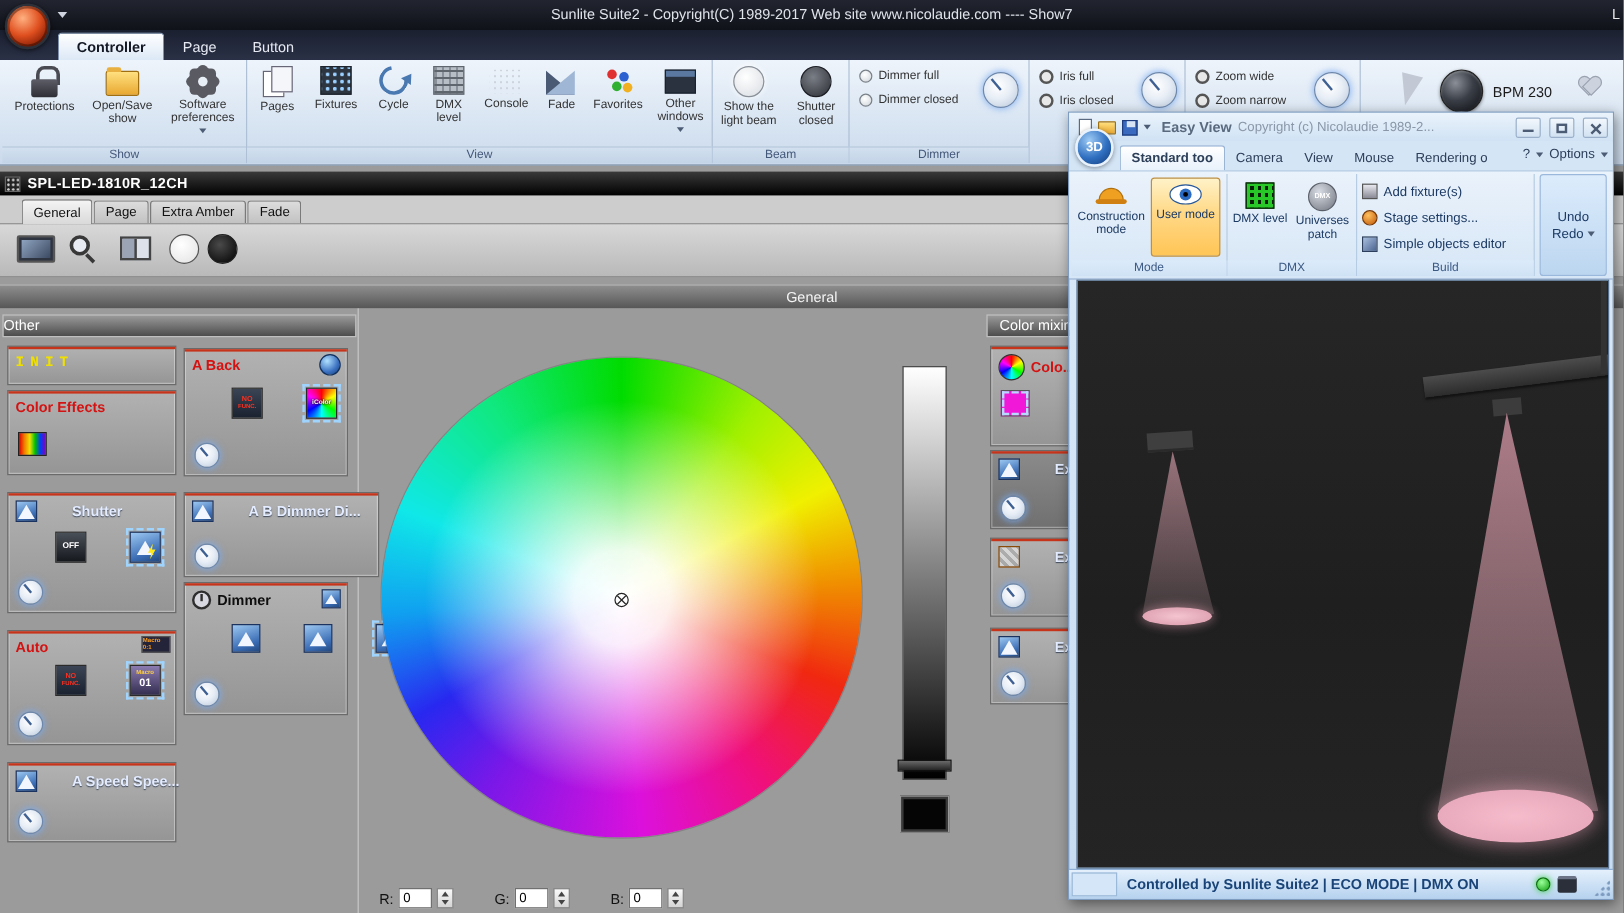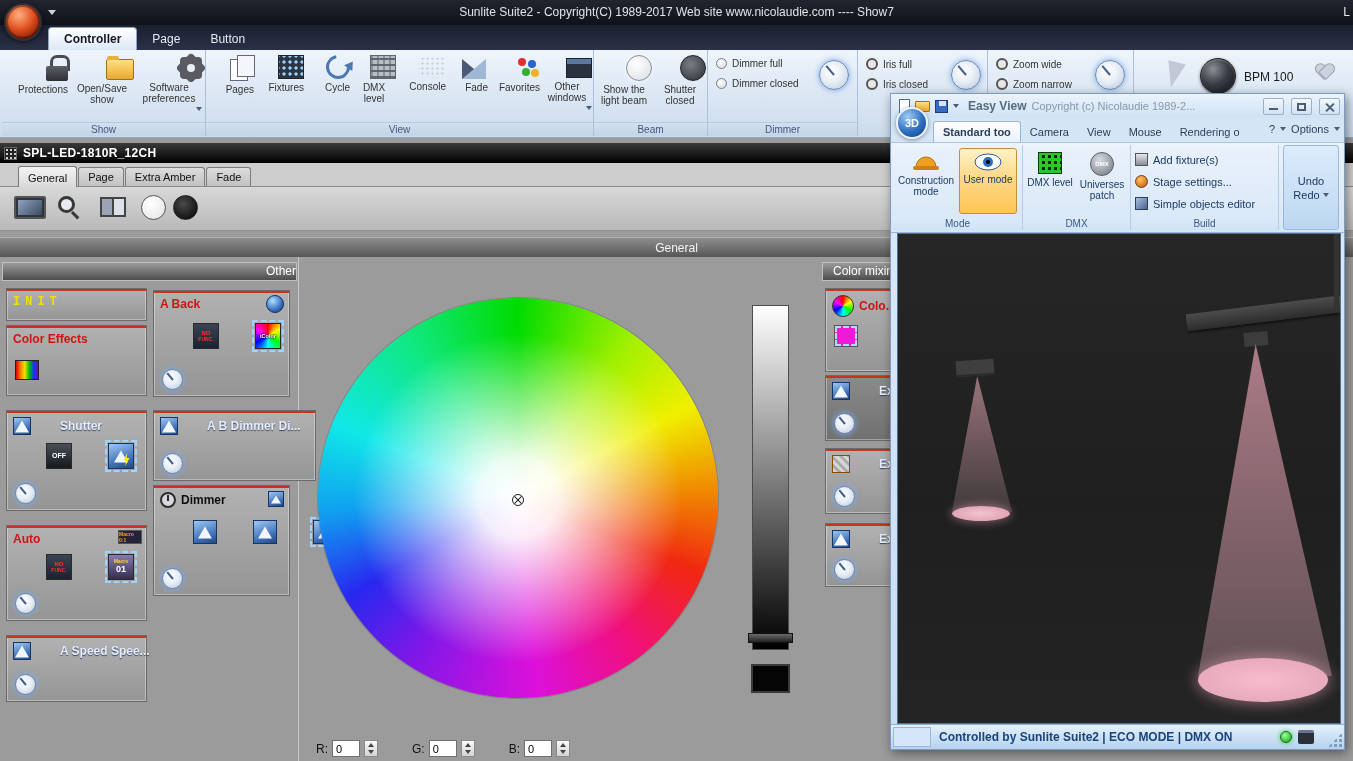--- a/index.html
+++ b/index.html
@@ -23,21 +23,21 @@
   .rtab { padding:4px 15px 4px 15px; font-size:12px; color:#e6e9f2; }
   .rtab.active { background:linear-gradient(#ffffff,#dce8f6); color:#141824; font-weight:bold;
     border-radius:4px 4px 0 0; border:1px solid #8fa4c0; border-bottom:none; }
 
   
   .ribbon { position:absolute; left:0; top:50px; width:1353px; height:88px;
     background:linear-gradient(#eef4fb,#dae6f3 55%,#cbdaec); border-bottom:1px solid #8fa8c4; }
   .rgroup { position:absolute; top:0; bottom:1px; border-right:1px solid #aec0d6; }
   .glabel { position:absolute; left:0; right:0; bottom:0; height:14px; font-size:10px; color:#44587a;
     text-align:center; background:linear-gradient(#d2e0ef,#c3d4e7); border-top:1px solid #b8cadd; line-height:14px; }
-  .bigbtn { position:absolute; top:3px; height:66px; display:flex; flex-direction:column; align-items:flex-end;
+  .bigbtn { position:absolute; top:3px; height:66px; display:flex; flex-direction:column; align-items:center;
     gap:3px; font-size:10px; color:#333; text-align:center; padding-top:2px; }
   .bb-label { line-height:11px; }
   .opt { position:absolute; display:flex; align-items:center; gap:5px; font-size:10px; color:#333; }
   .dial { width:21px; height:21px; border-radius:50%;
     background:radial-gradient(circle at 42% 38%, #fff 0%, #e8eef6 45%, #b6c6da 100%);
     border:1px solid #6d88ac; box-shadow:0 0 5px 1px rgba(120,170,240,.75); position:relative; }
   .dial::after { content:""; position:absolute; left:50%; top:50%; width:2px; height:9px; margin-left:-1px;
     background:#3e5f92; transform-origin:top center; transform:rotate(140deg); }
   .dial-big { width:30px; height:30px; }
   .dial-big::after { height:12px; }
@@ -118,21 +118,21 @@
   .ic-cblack { position:absolute; left:173px; top:8px; width:25px; height:25px; border-radius:50%;
     background:radial-gradient(circle at 40% 35%, #4a4a4a, #000); border:1px solid #222; }
   .genbar { position:absolute; left:0; top:237px; width:1353px; height:20px;
     background:linear-gradient(#8e8e8e,#565656); border-top:1px solid #b0b0b0; color:#f4f4f4;
     font-size:12px; text-align:center; line-height:20px; }
 
   
   .content { position:absolute; left:0; top:257px; width:1353px; height:504px; background:#9b9b9b; }
   .vline { position:absolute; top:0; bottom:0; width:1px; background:#c8c8c8; }
   .phdr { position:absolute; height:19px; background:linear-gradient(#9a9a9a,#4d4d4d);
-    border:1px solid #c0c0c0; color:#fff; font-size:12px; line-height:17px; text-align:right; }
+    border:1px solid #c0c0c0; color:#fff; font-size:12px; line-height:17px; text-align:left; }
   .fbtn { position:absolute; background:linear-gradient(#b2b2b2,#959595); border:1px solid #6a6a6a;
     box-shadow:inset 0 0 0 1px rgba(255,255,255,.35); }
   .fbtn::before { content:""; position:absolute; top:0; left:0; right:0; height:2px; background:#c5341b; }
   .fbtn.pressed { background:linear-gradient(#8b8b8b,#707070); }
   .btitle { position:absolute; left:6px; top:6px; display:flex; align-items:center; gap:5px;
     font-size:12px; font-weight:bold; white-space:nowrap; }
   .t-yellow { color:#f0e000; letter-spacing:5px; font-family:"Liberation Mono", monospace; }
   .t-red { color:#d41212; }
   .t-blue { color:#e4ecff; text-shadow:0 1px 1px #3a4456;margin-left:24px; }
   .t-black { color:#0e0e0e; }
@@ -393,21 +393,21 @@
       <div class="opt" style="left:8px;top:28px;">
         <div class="ring-ic"></div>
         <span>Zoom narrow</span>
       </div>
       <div class="dial dial-big" style="position:absolute;right:8px;top:10px;"></div>
     </div>
 
     <div style="position:absolute;left:1136px;top:0;width:217px;height:87px;">
       <div class="ic-cone" style="position:absolute;left:29px;top:12px;"></div>
       <div class="knob-big" style="position:absolute;left:64px;top:8px;"></div>
-      <div style="position:absolute;left:108px;top:20px;font-size:12px;color:#1a1a1a;">BPM 100</div>
+      <div style="position:absolute;left:108px;top:20px;font-size:12px;color:#1a1a1a;">BPM 230</div>
       <div class="heart" style="position:absolute;left:179px;top:14px;"></div>
     </div>
   </div>
 
   <div class="fixtitle">
     <div class="fixicon"></div>
     <span class="fixtitle-text">SPL-LED-1810R_12CH</span>
   </div>
 
   <div class="fixtabs">

